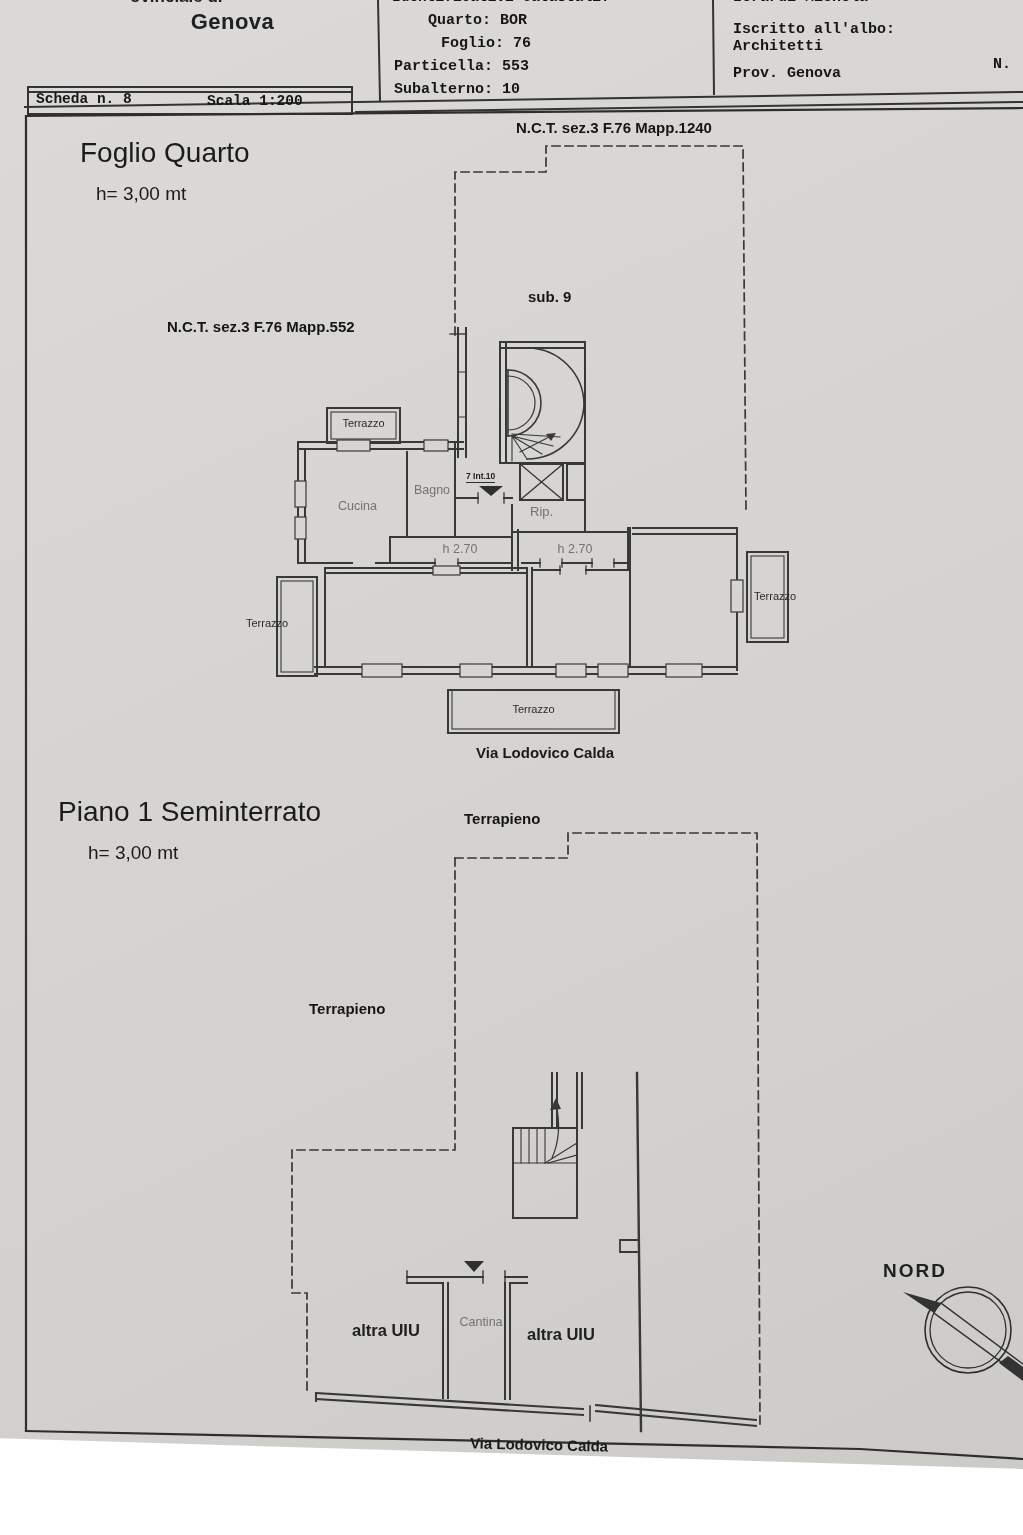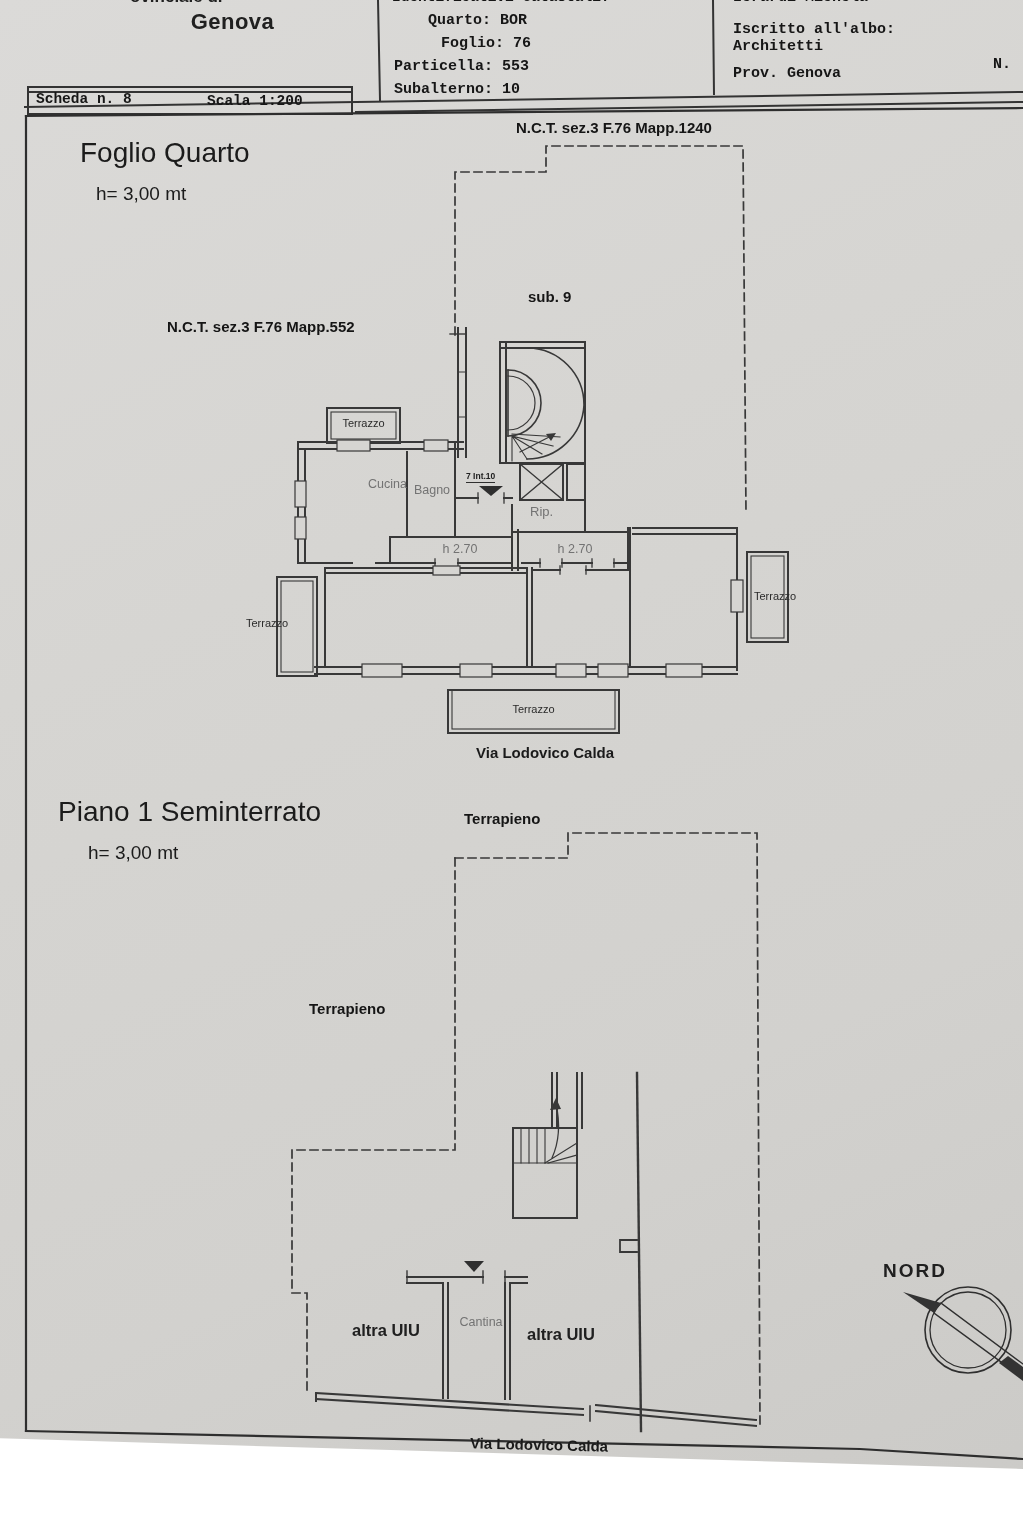--- a/index.html
+++ b/index.html
@@ -218,21 +218,21 @@
 <div class="label mono" style="left:36px;top:91px;font-size:14.5px;">Scheda n. 8</div>
 <div class="label mono" style="left:207px;top:93px;font-size:14.5px;">Scala 1:200</div>
 
 <div class="label nct" style="left:487px;top:119px;margin-left:29px;">N.C.T. sez.3 F.76 Mapp.1240</div>
 <div class="label sans title" style="left:80px;top:137px;">Foglio Quarto</div>
 <div class="label sans hgt" style="left:96px;top:183px;">h= 3,00 mt</div>
 <div class="label nct" style="left:492px;top:288px;margin-left:36px;">sub. 9</div>
 <div class="label nct" style="left:167px;top:318px;">N.C.T. sez.3 F.76 Mapp.552</div>
 
 <div class="label sans small ctr" style="left:327px;top:417px;width:73px;">Terrazzo</div>
-<div class="label sans room ctr" style="left:308px;top:477px;width:99px;text-align:right;">Cucina</div>
+<div class="label sans room ctr" style="left:308px;top:499px;width:99px;">Cucina</div>
 <div class="label sans room ctr" style="left:407px;top:483px;width:50px;">Bagno</div>
 <div class="label sans b" style="left:466px;top:472px;font-size:8.5px;border-bottom:1px solid #2f2f2f;">7 Int.10</div>
 <div class="label sans room" style="left:530px;top:505px;font-size:13px;">Rip.</div>
 <div class="label sans room ctr" style="left:408px;top:542px;width:104px;">h 2.70</div>
 <div class="label sans room ctr" style="left:522px;top:542px;width:106px;">h 2.70</div>
 <div class="label sans small" style="left:246px;top:617px;">Terrazzo</div>
 <div class="label sans small" style="left:754px;top:590px;">Terrazzo</div>
 <div class="label sans small ctr" style="left:448px;top:703px;width:171px;">Terrazzo</div>
 <div class="label street" style="left:476px;top:744px;">Via Lodovico Calda</div>
 

